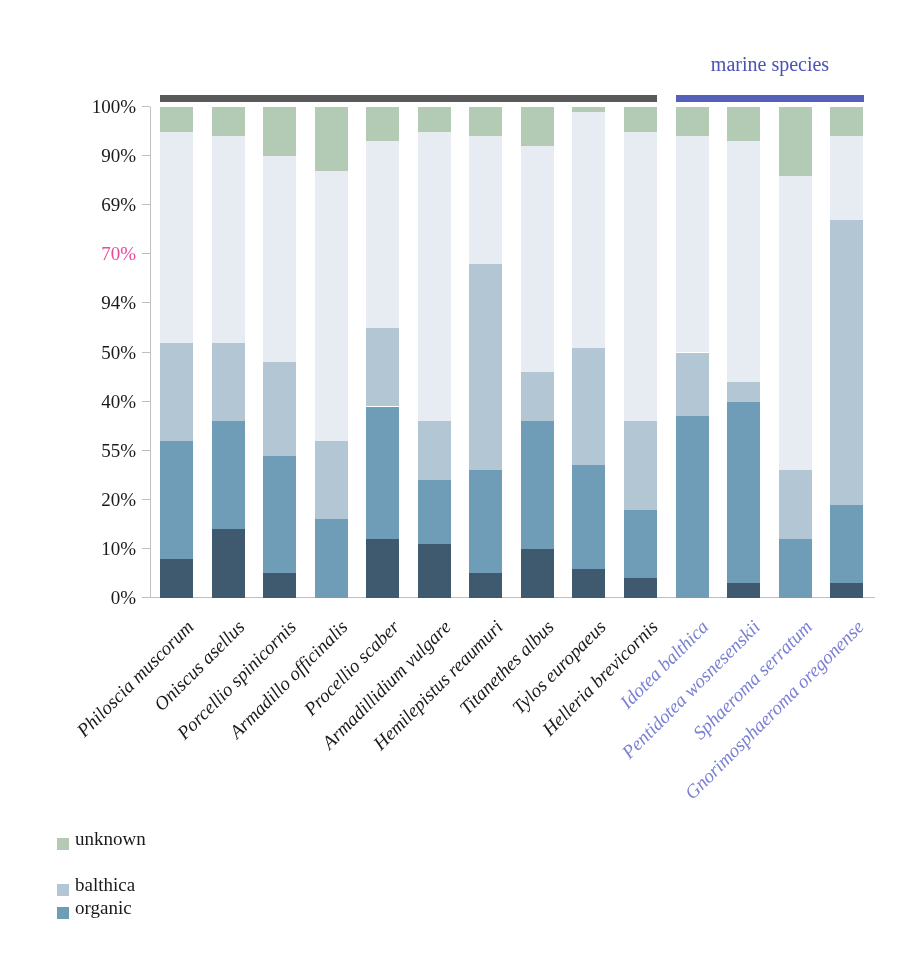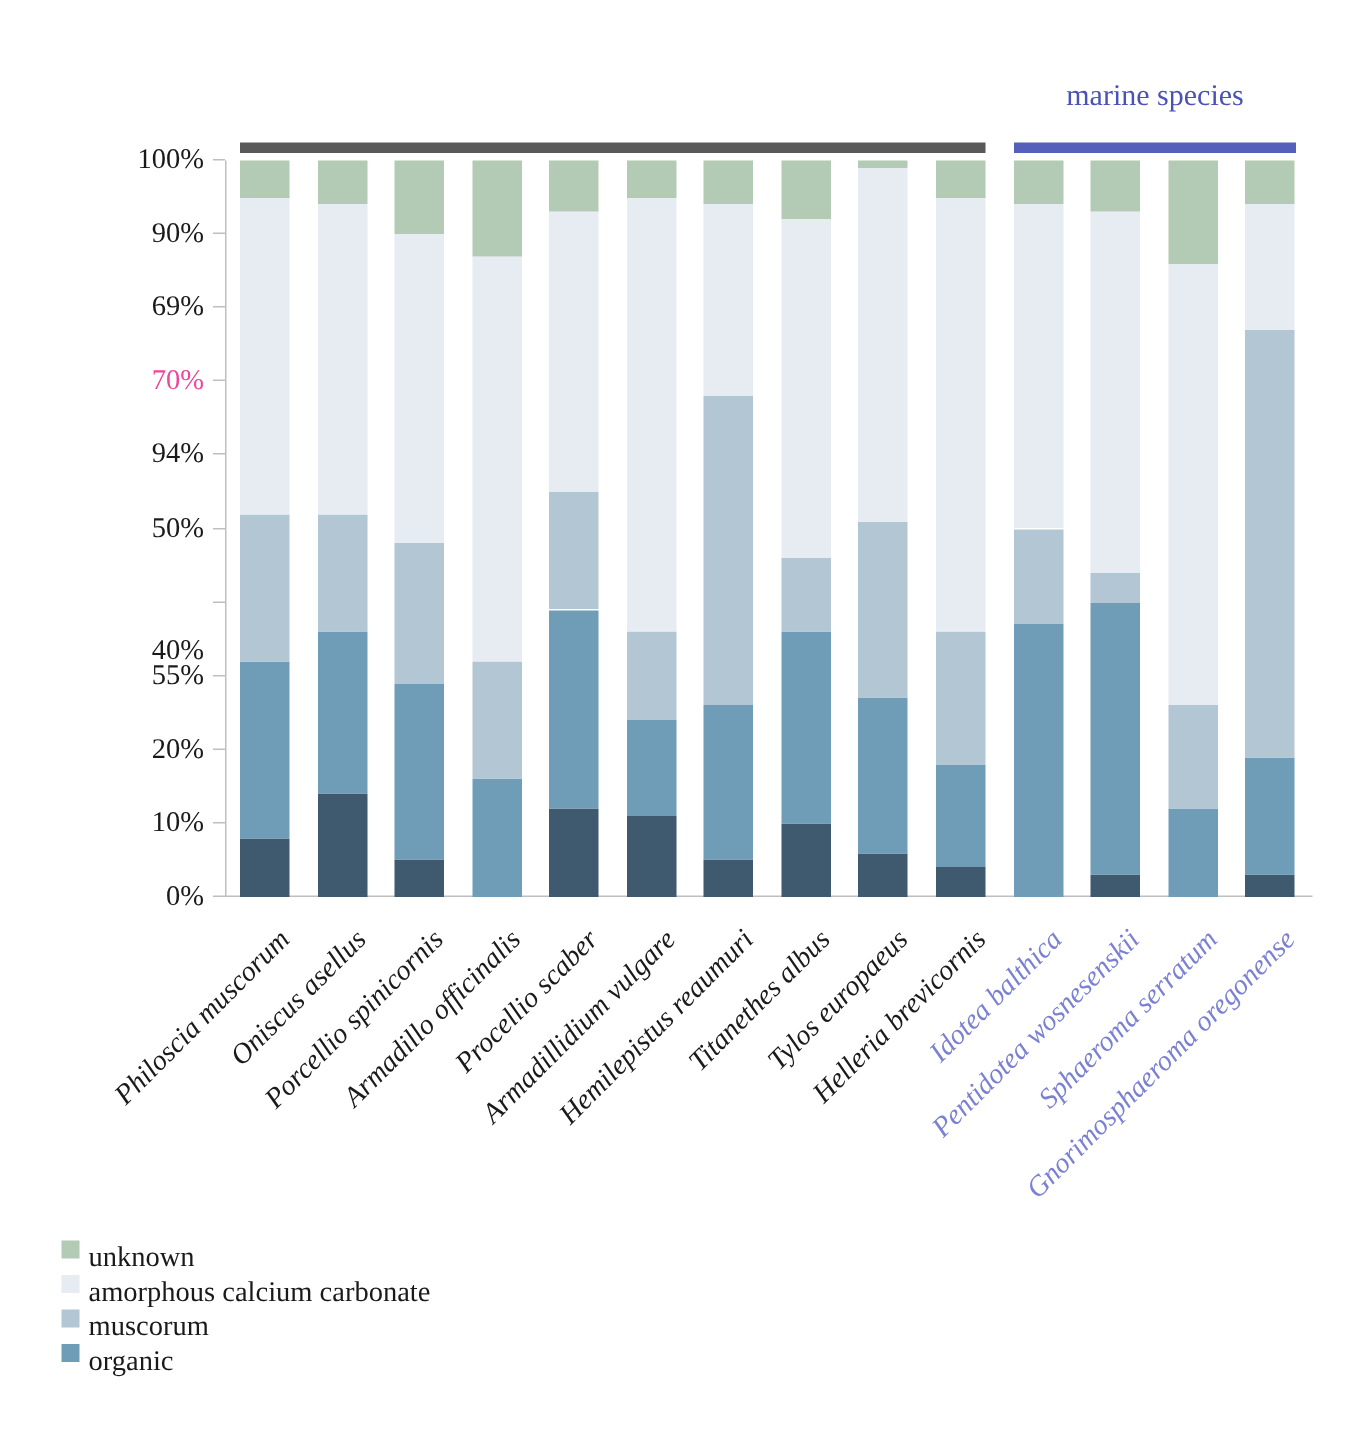--- a/index.html
+++ b/index.html
@@ -14,42 +14,42 @@
   }
   .cat-label{
     position:absolute;white-space:nowrap;font-style:italic;
     font-size:19px;line-height:22px;
     transform:rotate(-45deg);transform-origin:100% 0;
   }
   .group-title{
     position:absolute;text-align:center;font-size:20px;line-height:24px;
   }
   .legend-row{
-    position:absolute;left:41px;display:flex;align-items:flex-start;height:23px;
+    position:absolute;left:57px;display:flex;align-items:flex-end;height:23px;
   }
   .legend-swatch{width:12px;height:12px;margin-right:6px;flex:none;}
   .legend-label{font-size:19px;line-height:23px;color:#1a1a1a;white-space:nowrap;}
 </style>
 </head>
 <body>
 
 <div class="canvas">
   <div class="abs" style="left:0;top:0;width:914px;height:954px;">
       <div class="abs" style="left: 150px; top: 107px; width: 1px; height: 491px; background: rgb(191, 191, 191);"></div>
       <div class="abs" style="left: 150px; top: 597px; width: 725px; height: 1px; background: rgb(191, 191, 191);"></div>
       <div class="abs" style="left: 142px; top: 597px; width: 8px; height: 1px; background: rgb(191, 191, 191);"></div>
       <div class="ytick-label" style="right: 778px; top: 586px; color: rgb(26, 26, 26);">0%</div>
       <div class="abs" style="left: 142px; top: 548px; width: 8px; height: 1px; background: rgb(191, 191, 191);"></div>
       <div class="ytick-label" style="right: 778px; top: 537px; color: rgb(26, 26, 26);">10%</div>
       <div class="abs" style="left: 142px; top: 499px; width: 8px; height: 1px; background: rgb(191, 191, 191);"></div>
       <div class="ytick-label" style="right: 778px; top: 488px; color: rgb(26, 26, 26);">20%</div>
       <div class="abs" style="left: 142px; top: 450px; width: 8px; height: 1px; background: rgb(191, 191, 191);"></div>
       <div class="ytick-label" style="right: 778px; top: 439px; color: rgb(26, 26, 26);">55%</div>
       <div class="abs" style="left: 142px; top: 401px; width: 8px; height: 1px; background: rgb(191, 191, 191);"></div>
-      <div class="ytick-label" style="right: 778px; top: 390px; color: rgb(26, 26, 26); margin-top: 32px;">40%</div>
+      <div class="ytick-label" style="right: 778px; top: 390px; color: rgb(26, 26, 26);">40%</div>
       <div class="abs" style="left: 142px; top: 352px; width: 8px; height: 1px; background: rgb(191, 191, 191);"></div>
       <div class="ytick-label" style="right: 778px; top: 341px; color: rgb(26, 26, 26);">50%</div>
       <div class="abs" style="left: 142px; top: 302px; width: 8px; height: 1px; background: rgb(191, 191, 191);"></div>
       <div class="ytick-label" style="right: 778px; top: 291px; color: rgb(26, 26, 26);">94%</div>
       <div class="abs" style="left: 142px; top: 253px; width: 8px; height: 1px; background: rgb(191, 191, 191);"></div>
       <div class="ytick-label" style="right: 778px; top: 242px; color: #ec4899;">70%</div>
       <div class="abs" style="left: 142px; top: 204px; width: 8px; height: 1px; background: rgb(191, 191, 191);"></div>
       <div class="ytick-label" style="right: 778px; top: 193px; color: rgb(26, 26, 26);">69%</div>
       <div class="abs" style="left: 142px; top: 155px; width: 8px; height: 1px; background: rgb(191, 191, 191);"></div>
       <div class="ytick-label" style="right: 778px; top: 144px; color: rgb(26, 26, 26);">90%</div>
@@ -142,26 +142,22 @@
       <div class="cat-label" style="right: 216px; top: 616px; color: rgb(123, 128, 210); position: absolute;">Idotea balthica</div>
       <div class="cat-label" style="right: 164.45px; top: 616px; color: rgb(123, 128, 210); position: absolute;">Pentidotea wosnesenskii</div>
       <div class="cat-label" style="right: 112.9px; top: 616px; color: rgb(123, 128, 210); position: absolute;">Sphaeroma serratum</div>
       <div class="cat-label" style="right: 61.35px; top: 616px; color: rgb(123, 128, 210); position: absolute;">Gnorimosphaeroma oregonense</div>
     </div>
   <div class="abs" style="left:0;top:0;width:914px;height:954px;">
       <div class="legend-row" style="top: 826.5px; position: absolute;">
         <span class="legend-swatch" style="background: rgb(179, 202, 180);"></span>
         <span class="legend-label">unknown</span>
       </div>
-      <div class="legend-row" style="top: 849.75px; position: absolute;">
-        <span class="legend-swatch" style="background: rgb(230, 236, 242);"></span>
-        <span class="legend-label">amorphous calcium carbonate</span>
-      </div>
       <div class="legend-row" style="top: 873px; position: absolute;">
         <span class="legend-swatch" style="background: rgb(178, 199, 211);"></span>
-        <span class="legend-label">muscorum</span>
+        <span class="legend-label">balthica</span>
       </div>
       <div class="legend-row" style="top: 896.25px; position: absolute;">
         <span class="legend-swatch" style="background: rgb(111, 156, 182);"></span>
         <span class="legend-label">organic</span>
       </div>
     </div>
 </div>
 
 </body></html>

